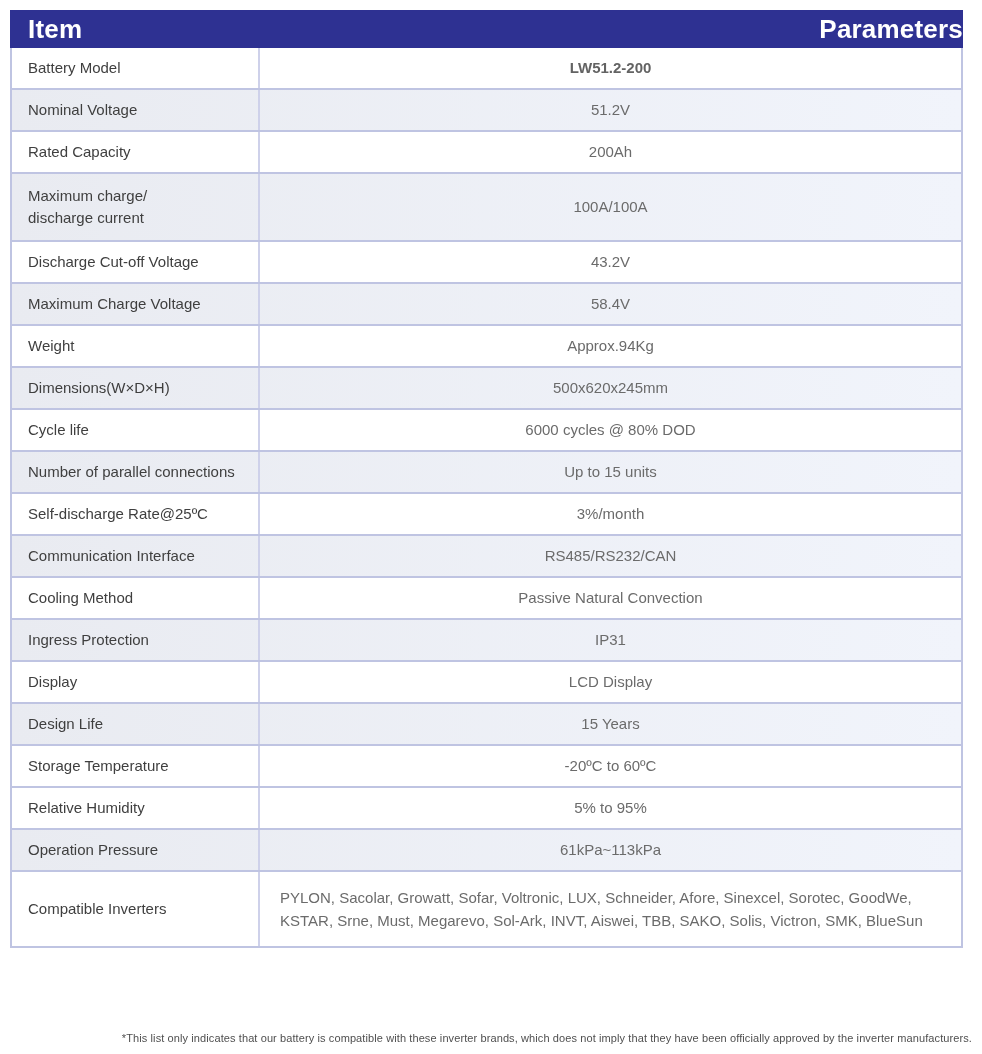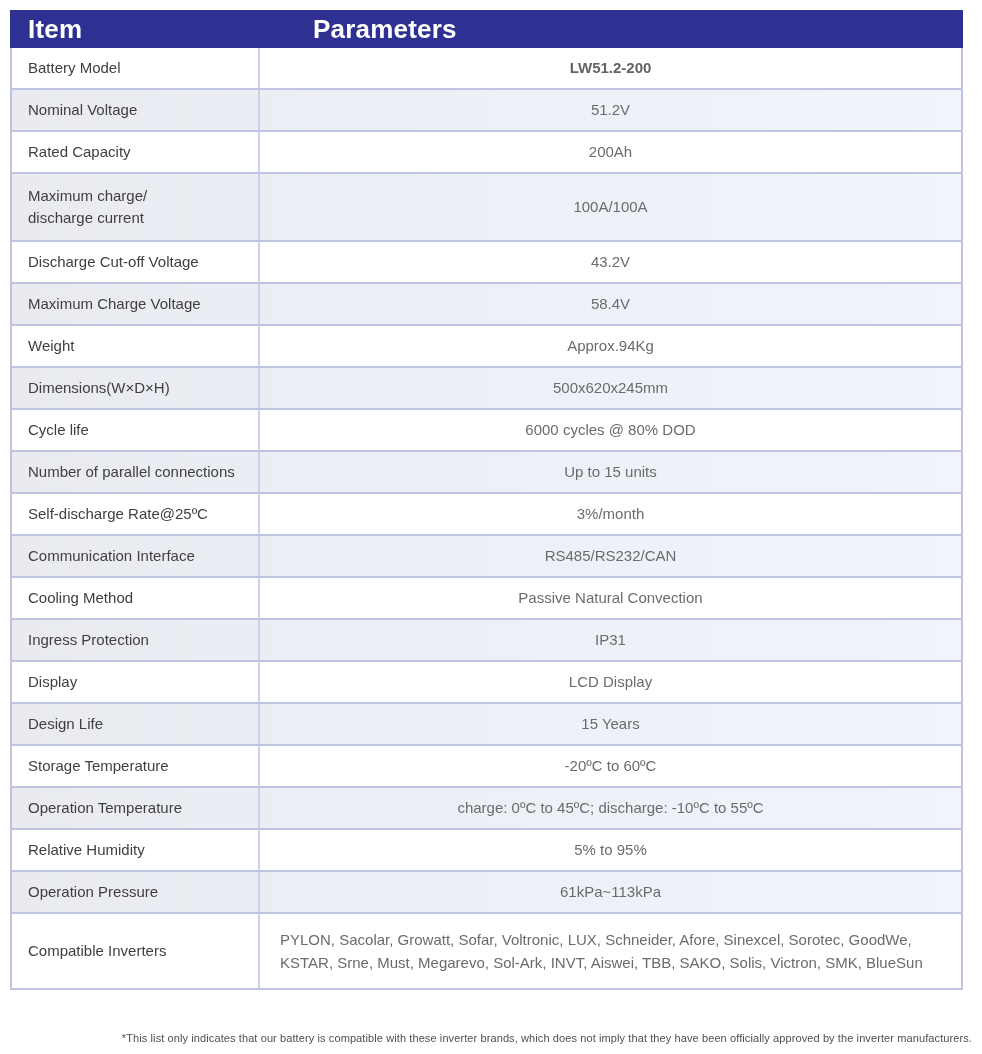--- a/index.html
+++ b/index.html
@@ -25,21 +25,21 @@
     position:absolute;left:10px;top:10px;width:953px;
   }
   .thead{
     display:flex;align-items:center;
     background:var(--header-bg);
     height:38px;
     color:var(--header-text);
   }
   .th{font-size:26px;font-weight:700;letter-spacing:0.2px;}
   .th-item{width:303px;padding-left:18px;}
-  .th-params{flex:1;text-align:left;}
+  .th-params{flex:1;text-align:right;}
   .tbody{
     border-left:2px solid var(--border);
     border-right:2px solid var(--border);
     border-bottom:2px solid var(--border);
   }
   .row{
     display:flex;align-items:stretch;
     min-height:42px;
     background:var(--row-white);
     border-bottom:2px solid var(--border);
@@ -232,28 +232,20 @@
 
   <div class="row">
     <div class="cell label">
       <span>Storage Temperature</span>
     </div>
     <div class="cell value">
       <span>-20ºC to 60ºC</span>
     </div>
   </div>
 
-  <div class="row alt">
-    <div class="cell label">
-      <span>Operation Temperature</span>
-    </div>
-    <div class="cell value">
-      <span>charge: 0ºC to 45ºC; discharge: -10ºC to 55ºC</span>
-    </div>
-  </div>
 
   <div class="row">
     <div class="cell label">
       <span>Relative Humidity</span>
     </div>
     <div class="cell value">
       <span>5% to 95%</span>
     </div>
   </div>
 

